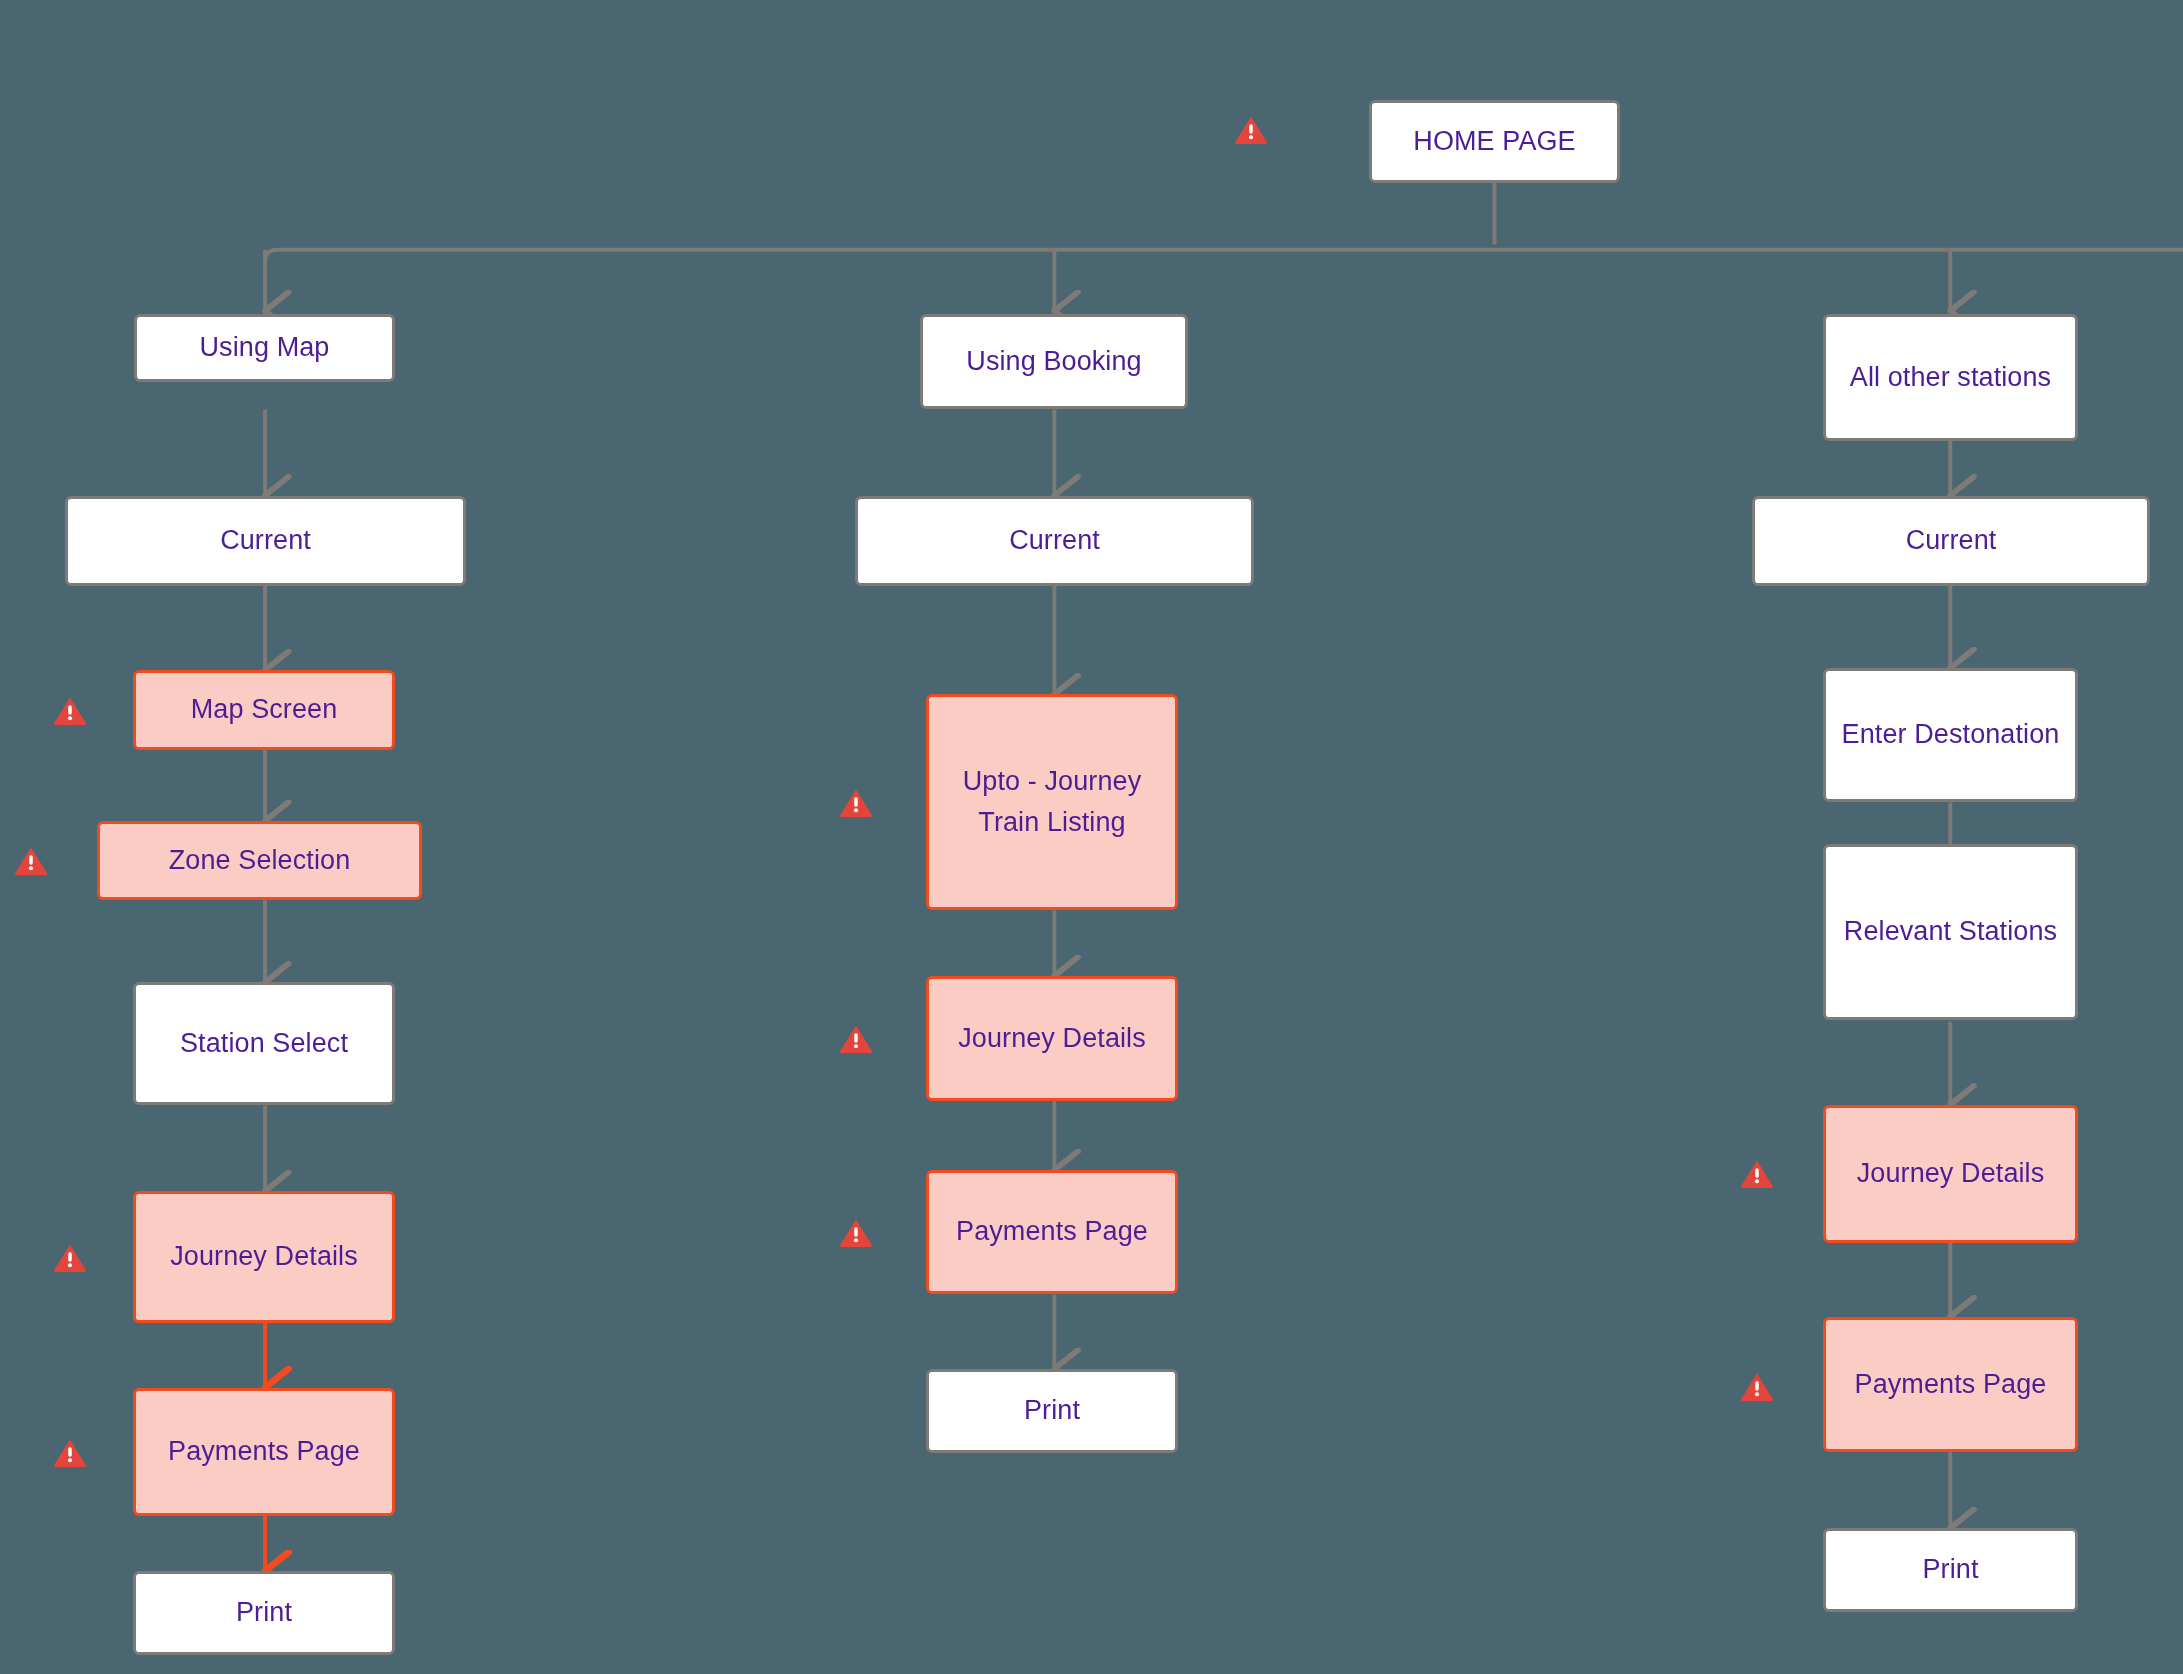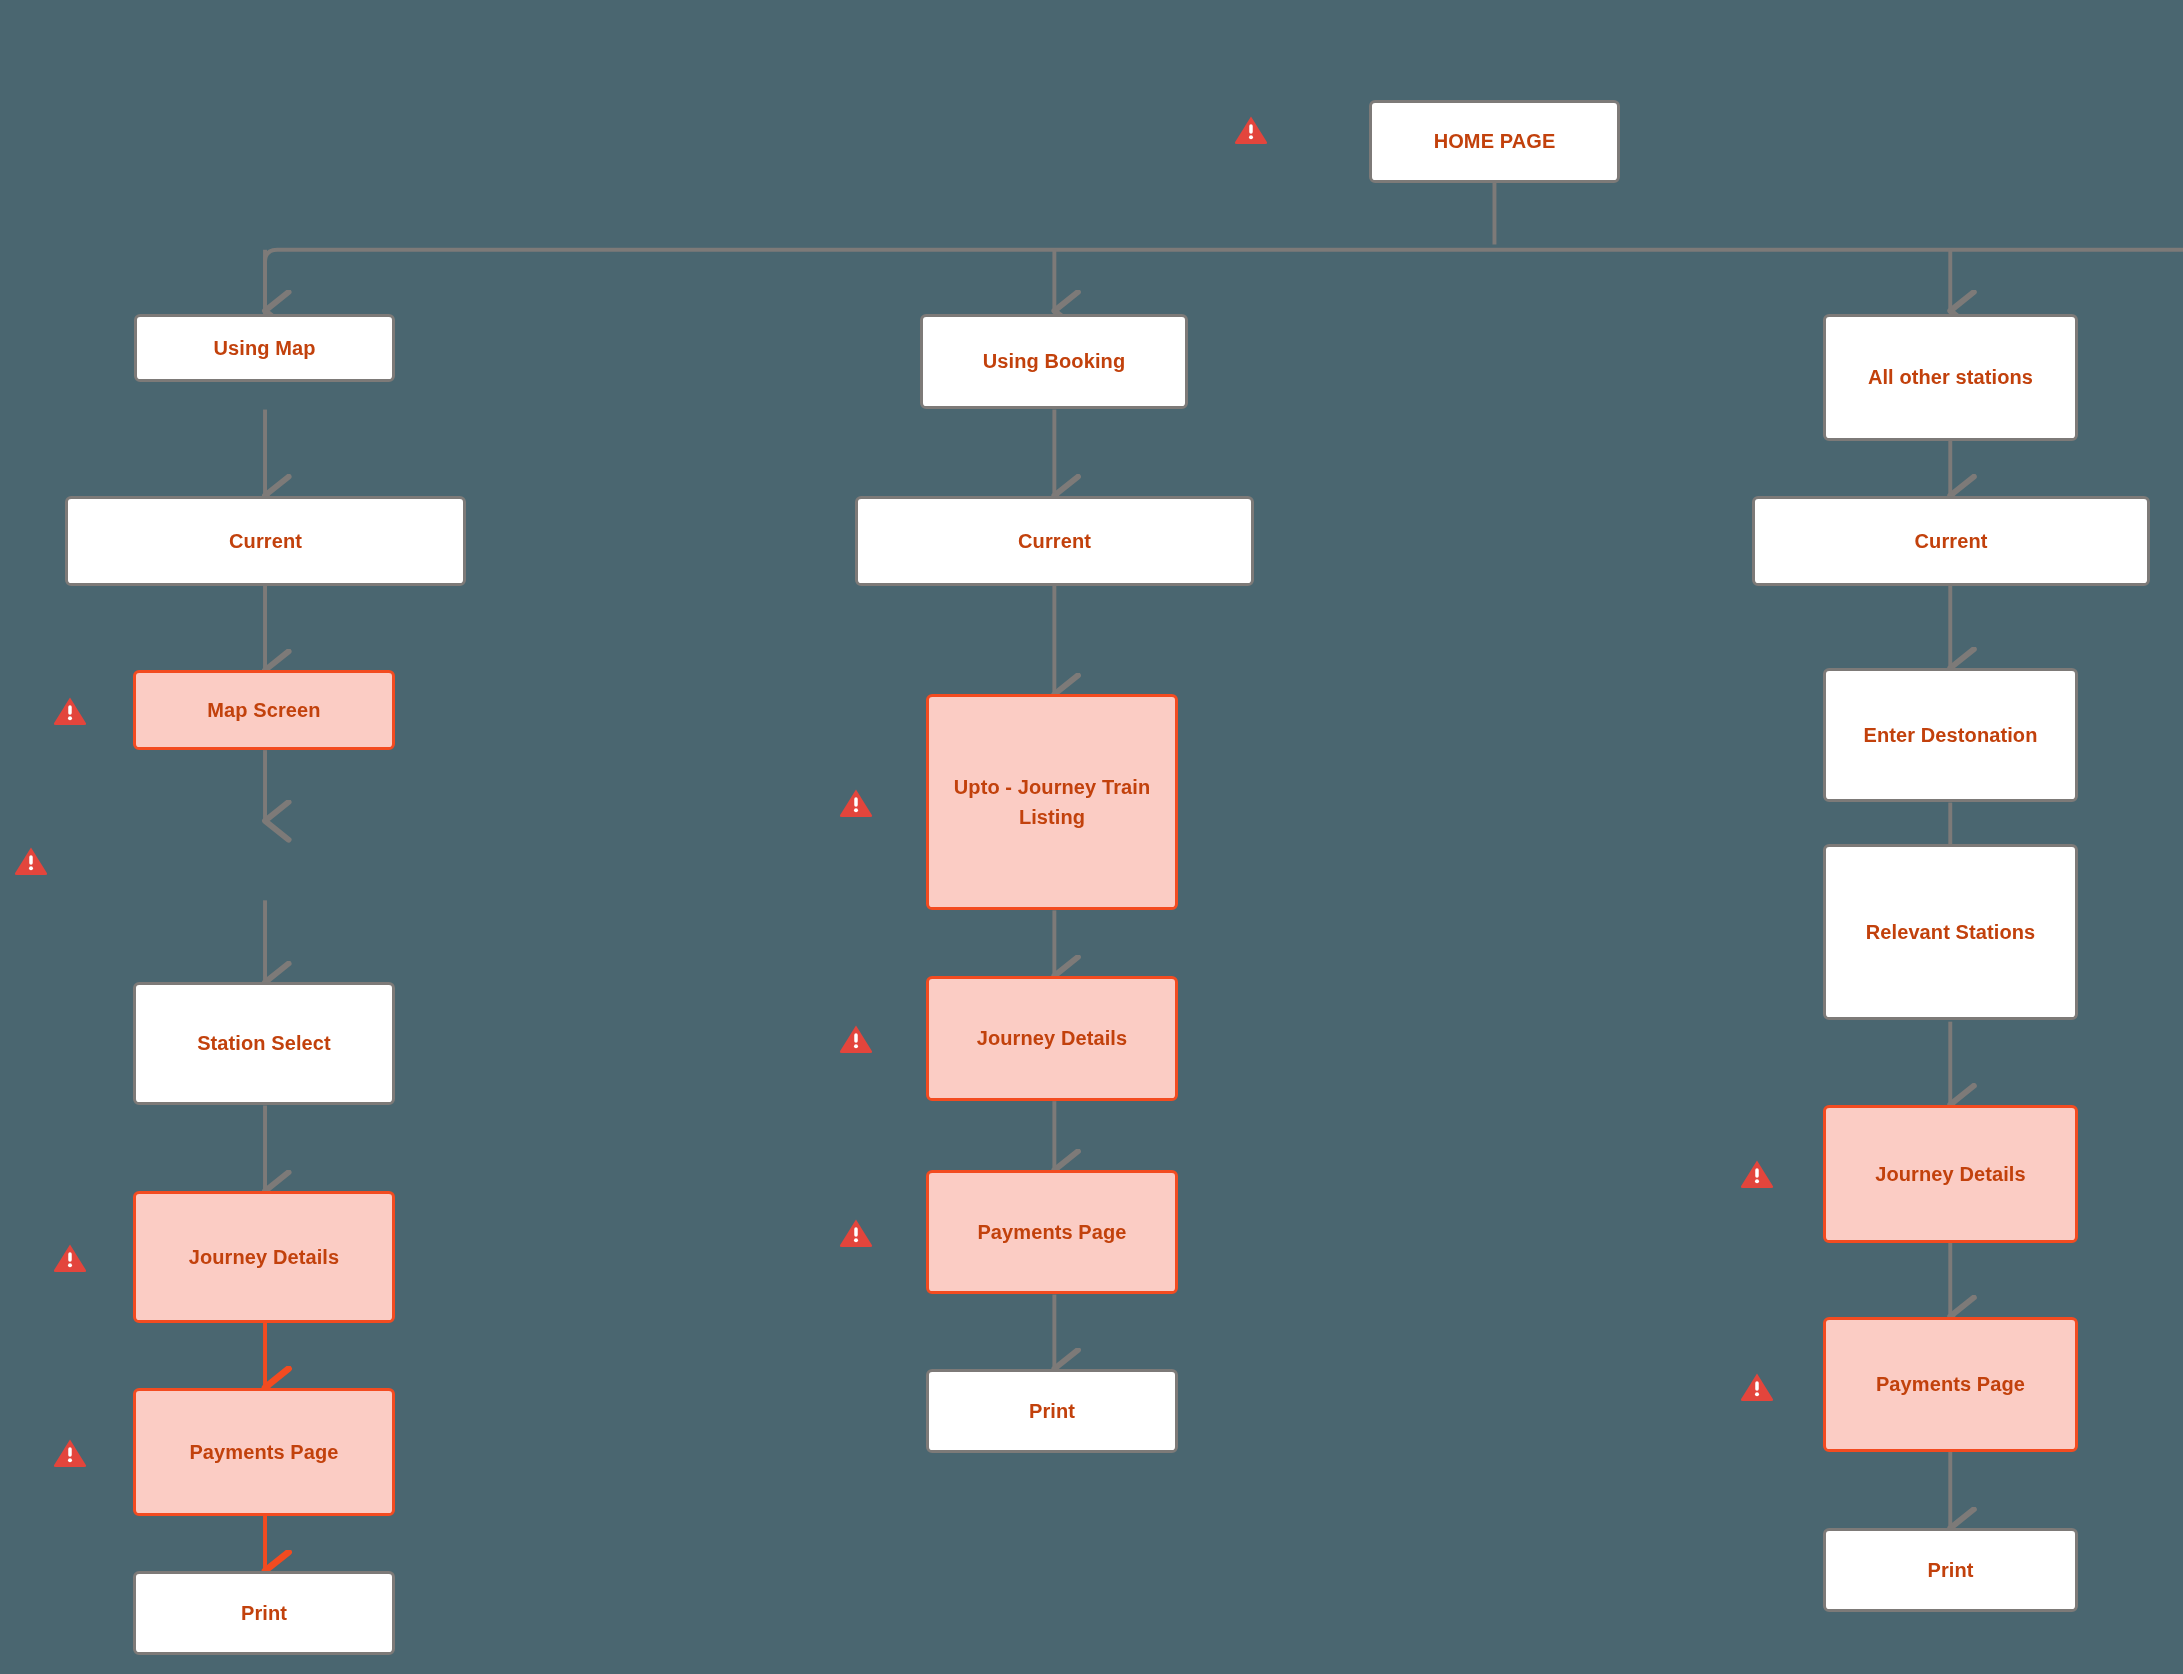--- a/index.html
+++ b/index.html
@@ -24,26 +24,25 @@
   }
   .node{
     position:absolute;
     box-sizing:border-box;
     display:flex;
     align-items:center;
     justify-content:center;
     text-align:center;
     border-radius:6.1px;
     line-height:1.52;
-    color:#c2410c;
-    font-size:20px;
+    color:#4c1d95;
+    font-size:27px;
     letter-spacing:0.1px;
     padding:2.6px 6.1px;
     z-index:3;
-    font-weight:bold;
   }
   .node.plain{
     background:#ffffff;
     border:3.1px solid #7d7a78;
   }
   .node.flag{
     background:#fbccc4;
     border:3.9px solid #f34b20;
   }
   .warn{
@@ -140,20 +139,23 @@
 
   <div class="node flag" style="left:133px;top:670px;width:262px;height:80px;">
     <span>Map Screen</span>
   </div>
   <svg class="warn" style="left:53px;top:695px;" viewBox="0 0 78 70">
     <path d="M39 5 L75 63 Q78 68 72 68 L6 68 Q0 68 3 63 Z" fill="#e3453c"></path>
     <rect x="35" y="23" width="8" height="22" rx="4" fill="#ffffff"></rect>
     <circle cx="39" cy="53" r="4.6" fill="#ffffff"></circle>
   </svg>
 
+  <div class="node flag" style="left:97px;top:821px;width:325px;height:79px;">
+    <span>Zone Selection</span>
+  </div>
   <svg class="warn" style="left:14px;top:845px;" viewBox="0 0 78 70">
     <path d="M39 5 L75 63 Q78 68 72 68 L6 68 Q0 68 3 63 Z" fill="#e3453c"></path>
     <rect x="35" y="23" width="8" height="22" rx="4" fill="#ffffff"></rect>
     <circle cx="39" cy="53" r="4.6" fill="#ffffff"></circle>
   </svg>
 
   <div class="node plain" style="left:133px;top:982px;width:262px;height:123px;">
     <span>Station Select</span>
   </div>
 

